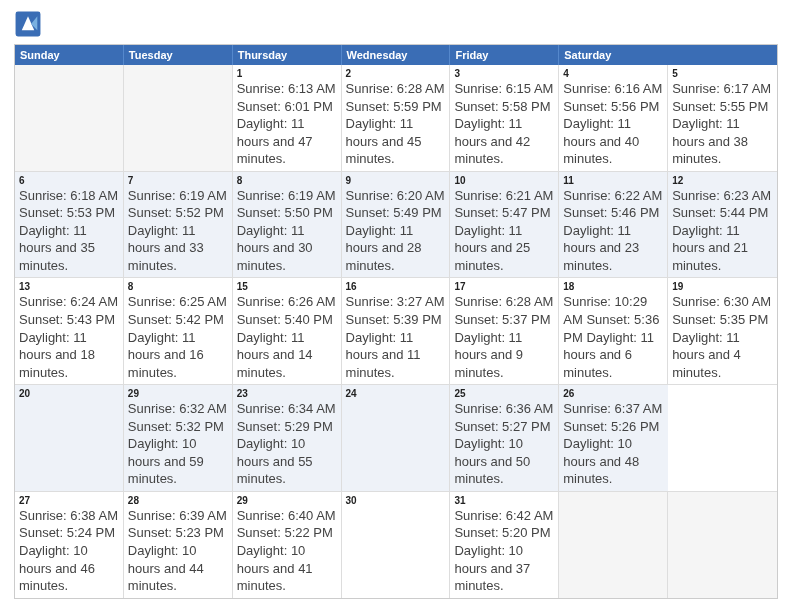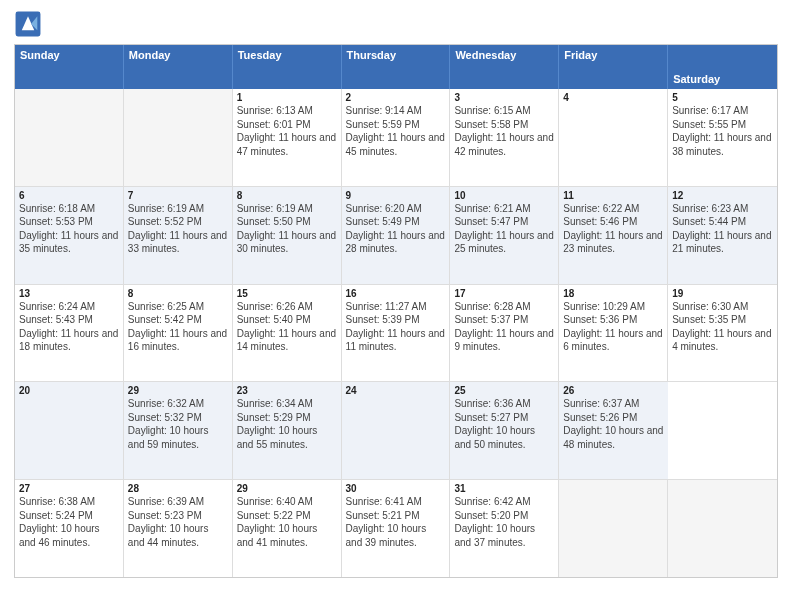--- a/index.html
+++ b/index.html
@@ -66,21 +66,21 @@
       background: #3a6db5;
     }
     .cal-header-cell {
       color: #fff;
       font-size: 11px;
       font-weight: bold;
       padding: 4px 5px;
       text-align: left;
       border-right: 1px solid #5588cc;
     }
-    .cal-header-cell:last-child { border-right: none; margin-top: 24px; }
+    .cal-header-cell:last-child { border-right: none; }
     .cal-body {
       flex: 1;
       display: flex;
       flex-direction: column;
     }
     .cal-row {
       display: grid;
       grid-template-columns: repeat(7, 1fr);
       flex: 1;
       border-top: 1px solid #ddd;
@@ -98,21 +98,21 @@
     }
     .cal-cell:last-child { border-right: none; }
     .cal-cell.empty { background: #f5f5f5; }
     .day-num {
       font-size: 10px;
       font-weight: bold;
       margin-bottom: 1px;
       color: #222;
     }
     .cell-info {
-      font-size: 10px;
+      font-size: 13px;
       color: #444;
       line-height: 1.35;
     }
     .alt-row .cal-cell { background: #eef2f8; }
   </style>
 </head>
 <body>
 
 <div class="page">
   <div class="header">
@@ -129,51 +129,53 @@
     </div>
     <div class="title-block">
       <div class="month-title"></div>
       <div class="location"></div>
     </div>
   </div>
 
   <div class="calendar">
     <div class="cal-header">
     <div class="cal-header-cell">Sunday</div>
-        <div class="cal-header-cell">Monday</div>
         <div class="cal-header-cell">Tuesday</div>
         <div class="cal-header-cell">Thursday</div>
         <div class="cal-header-cell">Wednesday</div>
         <div class="cal-header-cell">Friday</div>
         <div class="cal-header-cell">Saturday</div>
       </div>
     <div class="cal-body">
     <div class="cal-row">
           <div class="cal-cell empty"></div>
           <div class="cal-cell empty"></div>
           <div class="cal-cell">
             <div class="day-num">1</div>
             <div class="cell-info">Sunrise: 6:13 AM
 Sunset: 6:01 PM
 Daylight: 11 hours and 47 minutes.</div>
           </div>
           <div class="cal-cell">
             <div class="day-num">2</div>
-            <div class="cell-info">Sunrise: 9:14 AM
+            <div class="cell-info">Sunrise: 6:28 AM
 Sunset: 5:59 PM
 Daylight: 11 hours and 45 minutes.</div>
           </div>
           <div class="cal-cell">
             <div class="day-num">3</div>
             <div class="cell-info">Sunrise: 6:15 AM
 Sunset: 5:58 PM
 Daylight: 11 hours and 42 minutes.</div>
           </div>
           <div class="cal-cell">
             <div class="day-num">4</div>
+            <div class="cell-info">Sunrise: 6:16 AM
+Sunset: 5:56 PM
+Daylight: 11 hours and 40 minutes.</div>
           </div>
           <div class="cal-cell">
             <div class="day-num">5</div>
             <div class="cell-info">Sunrise: 6:17 AM
 Sunset: 5:55 PM
 Daylight: 11 hours and 38 minutes.</div>
           </div>
         </div>
         <div class="cal-row alt-row">
           <div class="cal-cell">
@@ -233,21 +235,21 @@
 Daylight: 11 hours and 16 minutes.</div>
           </div>
           <div class="cal-cell">
             <div class="day-num">15</div>
             <div class="cell-info">Sunrise: 6:26 AM
 Sunset: 5:40 PM
 Daylight: 11 hours and 14 minutes.</div>
           </div>
           <div class="cal-cell">
             <div class="day-num">16</div>
-            <div class="cell-info">Sunrise: 11:27 AM
+            <div class="cell-info">Sunrise: 3:27 AM
 Sunset: 5:39 PM
 Daylight: 11 hours and 11 minutes.</div>
           </div>
           <div class="cal-cell">
             <div class="day-num">17</div>
             <div class="cell-info">Sunrise: 6:28 AM
 Sunset: 5:37 PM
 Daylight: 11 hours and 9 minutes.</div>
           </div>
           <div class="cal-cell">
@@ -309,23 +311,20 @@
 Daylight: 10 hours and 44 minutes.</div>
           </div>
           <div class="cal-cell">
             <div class="day-num">29</div>
             <div class="cell-info">Sunrise: 6:40 AM
 Sunset: 5:22 PM
 Daylight: 10 hours and 41 minutes.</div>
           </div>
           <div class="cal-cell">
             <div class="day-num">30</div>
-            <div class="cell-info">Sunrise: 6:41 AM
-Sunset: 5:21 PM
-Daylight: 10 hours and 39 minutes.</div>
           </div>
           <div class="cal-cell">
             <div class="day-num">31</div>
             <div class="cell-info">Sunrise: 6:42 AM
 Sunset: 5:20 PM
 Daylight: 10 hours and 37 minutes.</div>
           </div>
           <div class="cal-cell empty"></div>
           <div class="cal-cell empty"></div>
         </div>

